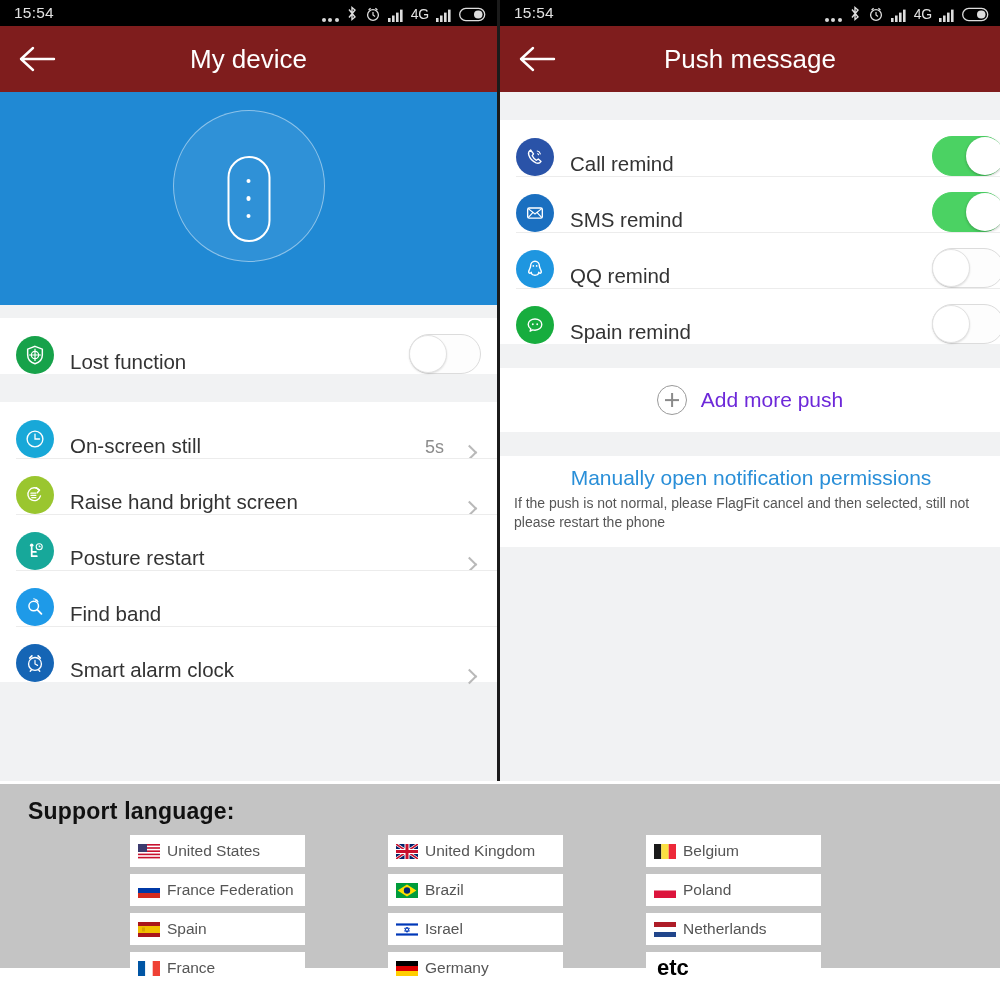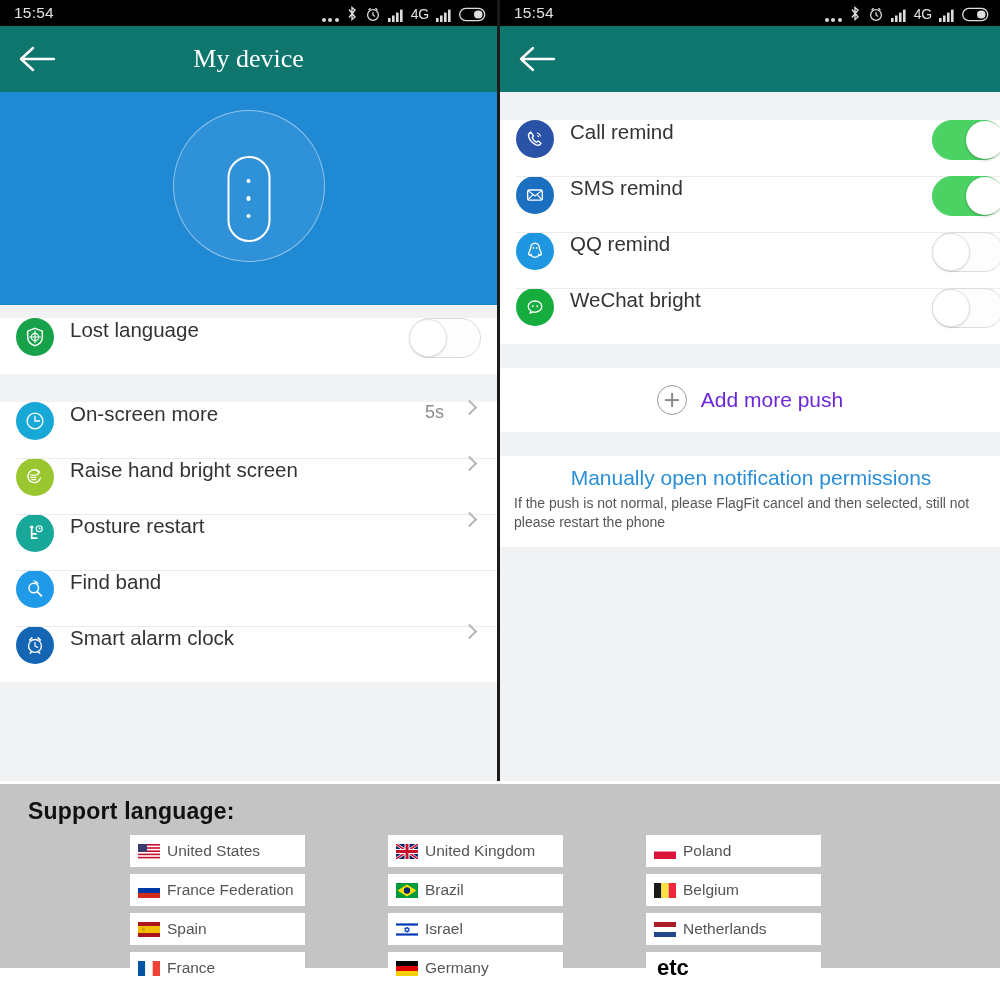--- a/index.html
+++ b/index.html
@@ -24,22 +24,22 @@
   }
   .sb-time { font-size: 15.5px; color: #e2e2e2; }
   .sb-icons { display: flex; align-items: flex-end; gap: 7px; }
   .sb-icons svg { display: block; }
   .sb-4g { font-size: 14px; color: #e2e2e2; letter-spacing: -.2px; }
   .sb-dots { display: flex; gap: 2.5px; align-items: center; }
   .sb-dots i { width: 4px; height: 4px; border-radius: 50%; background: #d8d8d8; display: block; }
 
   
   .appbar {
-    height: 66px; background: #0f766e; position: relative;
-    display: flex; align-items: center; justify-content: center; font-family: Liberation Serif, serif;
+    height: 66px; background: #7f1d1d; position: relative;
+    display: flex; align-items: center; justify-content: center;
   }
   .appbar .title { color: #fff; font-size: 26px; font-weight: 400; }
   .backbtn {
     position: absolute; left: 10px; top: 50%; transform: translateY(-50%);
     width: 56px; height: 48px; display: flex; align-items: center; justify-content: center;
   }
 
   
   .hero { background: #2089d4; height: 213px; position: relative; }
   .hero .ring {
@@ -51,21 +51,21 @@
     position: absolute; left: 50%; top: 50%; transform: translate(-50%,-50%);
     width: 43px; height: 86px; border: 2.5px solid #ffffff; border-radius: 22px;
     display: flex; flex-direction: column; align-items: center; justify-content: center; gap: 13px;
   }
   .hero .band i { width: 4.5px; height: 4.5px; border-radius: 50%; background: #fff; display: block; }
 
   
   .gap { background: #f1f2f3; }
   .card { background: #fff; }
   .row {
-    display: flex; align-items: flex-start; height: 56px; padding: 0 16px 0 16px;
+    display: flex; align-items: flex-end; height: 56px; padding: 0 16px 0 16px;
     position: relative; background: #fff;
   }
   .row + .row::before {
     content: ""; position: absolute; left: 16px; right: 0; top: 0; height: 1px; background: #ececec;
   }
   .row .icon { width: 38px; height: 38px; border-radius: 11px; flex: 0 0 38px;
                display: flex; align-items: center; justify-content: center; }
   .row .icon.circle { border-radius: 50%; }
   .row .label { margin-left: 16px; font-size: 20.5px; color: #333; flex: 1; }
   .row .value { font-size: 18px; color: #8c8c8c; margin-right: 20px; }
@@ -177,39 +177,39 @@
 
       <div class="card">
         <div class="row">
           <span class="icon circle" style="background:#17a24a">
             <svg width="22" height="22" viewBox="0 0 24 24">
               <path d="M12 2.6 L20 5.6 V12 c0 5.2 -3.6 8.2 -8 9.6 C7.6 20.2 4 17.2 4 12 V5.6 Z" fill="none" stroke="#fff" stroke-width="1.6"></path>
               <path d="M12 5.3 V18.6 M5.6 12 H18.4" stroke="#fff" stroke-width="1.3"></path>
               <circle cx="12" cy="12" r="4" fill="none" stroke="#fff" stroke-width="1.3"></circle>
             </svg>
           </span>
-          <span class="label">Lost language</span>
+          <span class="label">Lost function</span>
           <span class="toggle off">
               <span class="knob"></span>
             </span>
         </div>
       </div>
 
       <div class="gap" style="height:28px"></div>
 
       <div class="card">
 
         <div class="row">
           <span class="icon circle" style="background:#18a8d8">
             <svg width="22" height="22" viewBox="0 0 24 24">
               <circle cx="12" cy="12" r="8.6" fill="none" stroke="#fff" stroke-width="1.5"></circle>
               <path d="M12 6.6 V12 H17" fill="none" stroke="#fff" stroke-width="1.4" stroke-linecap="round"></path>
             </svg>
           </span>
-          <span class="label">On-screen more</span>
+          <span class="label">On-screen still</span>
           <span class="value">5s</span>
           <span class="chev"></span>
         </div>
 
         <div class="row">
           <span class="icon circle" style="background:#9ac62f">
             <svg width="22" height="22" viewBox="0 0 24 24">
               <path d="M16.5 6.5 A7 7 0 1 0 18 13" fill="none" stroke="#fff" stroke-width="1.5" stroke-linecap="round"></path>
               <path d="M13 4 L17 6.6 L14.5 9.6" fill="none" stroke="#fff" stroke-width="1.5" stroke-linecap="round" stroke-linejoin="round"></path>
               <path d="M7.5 10 H13 M7.5 12.4 H13 M8.4 14.8 H13" stroke="#fff" stroke-width="1.3" stroke-linecap="round"></path>
@@ -298,20 +298,21 @@
           </svg>
         </span>
       </div>
 
       <div class="appbar">
         <div class="backbtn">
           <svg width="44" height="28" viewBox="0 0 44 28">
             <path d="M38 14 H5 M17 3 L5 14 L17 25" fill="none" stroke="#fff" stroke-width="2.4" stroke-linecap="round" stroke-linejoin="round"></path>
           </svg>
         </div>
+        <span class="title">Push message</span>
       </div>
 
       <div class="gap" style="height:28px"></div>
 
       <div class="card">
 
         <div class="row">
           <span class="icon circle" style="background:#2a53a8">
             <svg width="22" height="22" viewBox="0 0 24 24">
               <path d="M7.2 4.4 C5.4 5.6 4.4 7.4 5.2 9.8 C6.3 13.2 9.6 16.8 13.2 18.4 C15.6 19.4 17.4 18.6 18.6 16.8 L15.6 14.2 L13.6 15.6 C11.8 14.6 9.8 12.4 9 10.6 L10.4 8.6 Z" fill="none" stroke="#fff" stroke-width="1.5" stroke-linejoin="round"></path>
@@ -352,21 +353,21 @@
         </div>
 
         <div class="row">
           <span class="icon circle" style="background:#17ad3e">
             <svg width="22" height="22" viewBox="0 0 24 24">
               <path d="M12 5.4 C7.9 5.4 4.6 8.1 4.6 11.5 C4.6 13.4 5.7 15.1 7.4 16.2 L6.7 18.8 L9.5 17.4 C10.3 17.6 11.1 17.7 12 17.7 C16.1 17.7 19.4 15 19.4 11.5 C19.4 8.1 16.1 5.4 12 5.4 Z" fill="none" stroke="#fff" stroke-width="1.5" stroke-linejoin="round"></path>
               <circle cx="9.6" cy="11.2" r="1" fill="#fff"></circle>
               <circle cx="14.4" cy="11.2" r="1" fill="#fff"></circle>
             </svg>
           </span>
-          <span class="label">WeChat bright</span>
+          <span class="label">Spain remind</span>
           <span class="toggle off">
               <span class="knob"></span>
             </span>
         </div>
 
       </div>
 
       <div class="gap" style="height:24px"></div>
 
       <div class="addrow">
@@ -465,35 +466,35 @@
               <rect y="5" width="22" height="5" fill="#dd0000"></rect>
               <rect y="10" width="22" height="5" fill="#ffce00"></rect>
           </svg>
           <span class="cname">Germany</span>
         </div>
       </div>
 
       <div class="langcol">
         <div class="chip">
           <svg class="flag" viewBox="0 0 22 15">
-            <rect width="22" height="7.5" fill="#fff"></rect>
-              <rect y="7.5" width="22" height="7.5" fill="#dc143c"></rect>
-          </svg>
-          <span class="cname">Poland</span>
-        </div>
-        <div class="chip">
-          <svg class="flag" viewBox="0 0 22 15">
             <rect width="7.3" height="15" fill="#1a1a1a"></rect>
               <rect x="7.3" width="7.4" height="15" fill="#fae042"></rect>
               <rect x="14.7" width="7.3" height="15" fill="#ed2939"></rect>
           </svg>
           <span class="cname">Belgium</span>
         </div>
         <div class="chip">
           <svg class="flag" viewBox="0 0 22 15">
+            <rect width="22" height="7.5" fill="#fff"></rect>
+              <rect y="7.5" width="22" height="7.5" fill="#dc143c"></rect>
+          </svg>
+          <span class="cname">Poland</span>
+        </div>
+        <div class="chip">
+          <svg class="flag" viewBox="0 0 22 15">
             <rect width="22" height="5" fill="#ae1c28"></rect>
               <rect y="5" width="22" height="5" fill="#fff"></rect>
               <rect y="10" width="22" height="5" fill="#21468b"></rect>
           </svg>
           <span class="cname">Netherlands</span>
         </div>
         <div class="chip etc">
           <span class="cname">etc</span>
         </div>
       </div>

